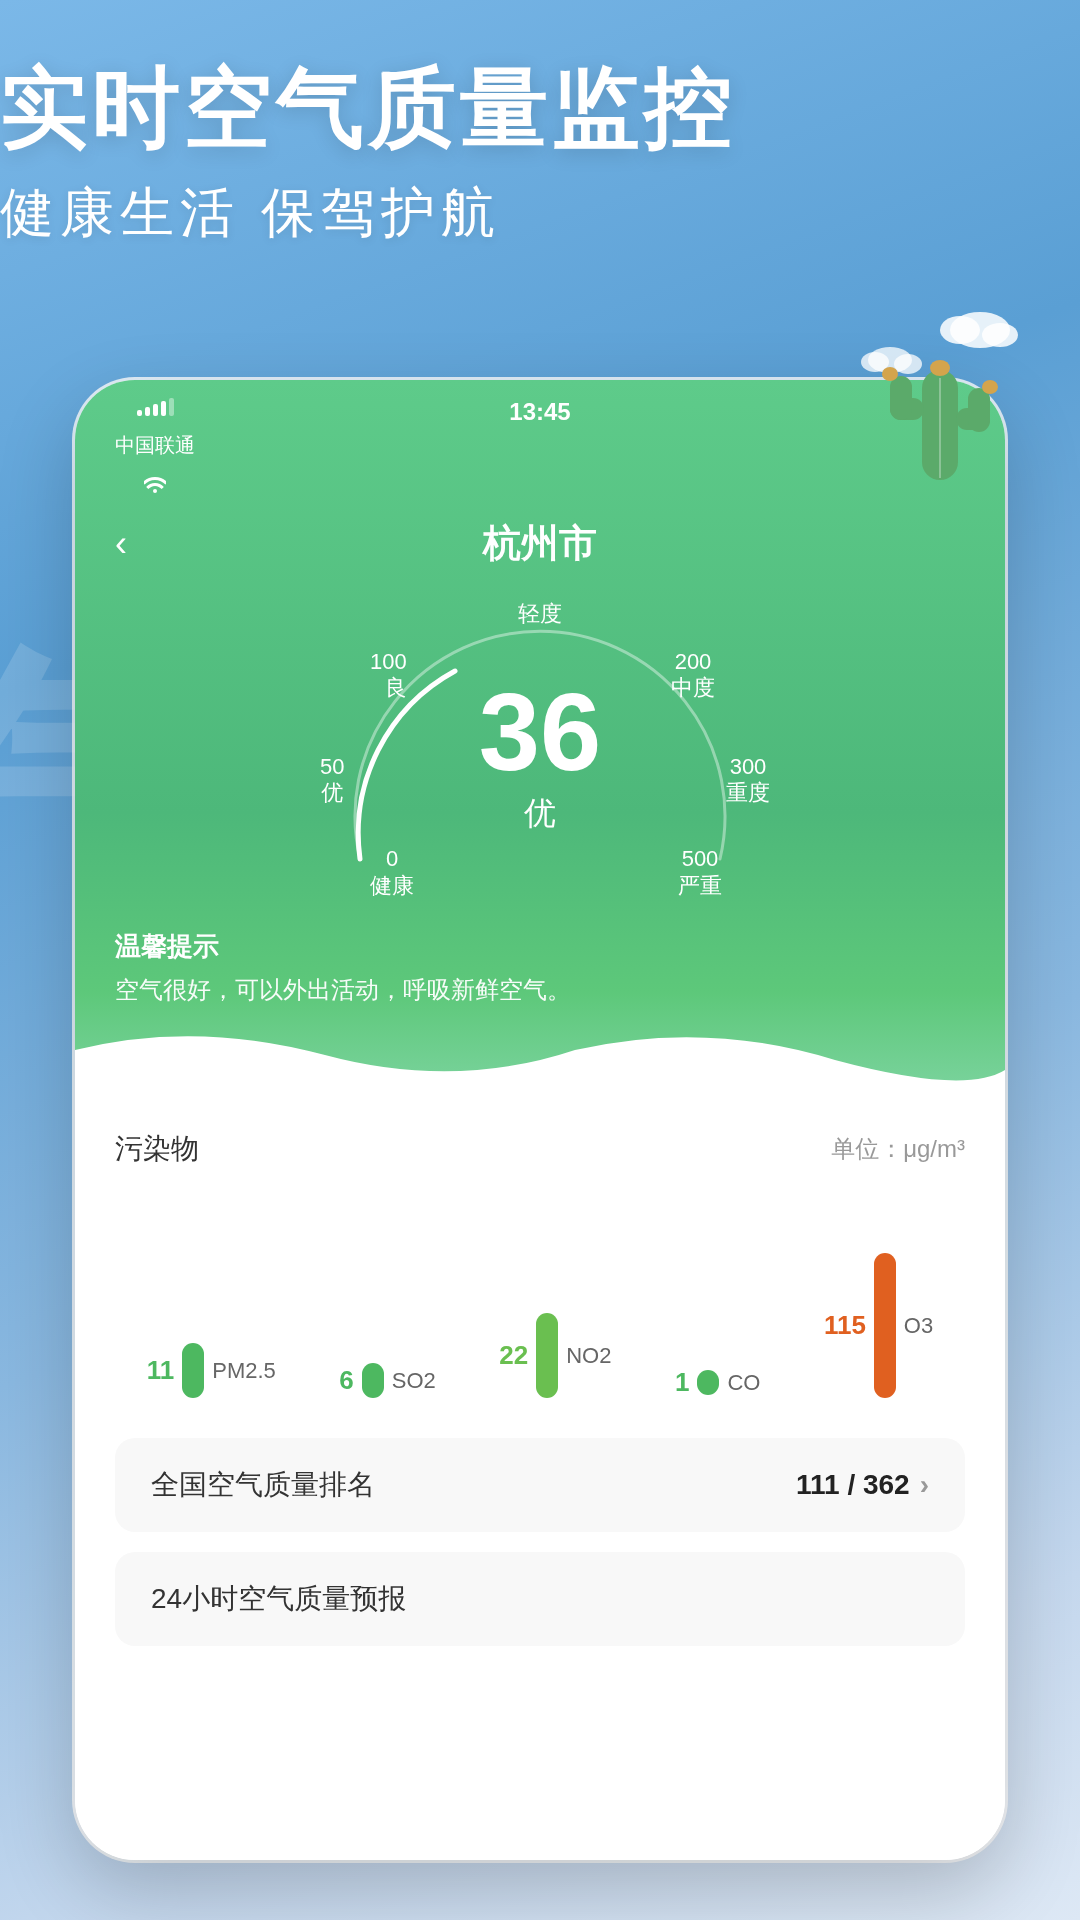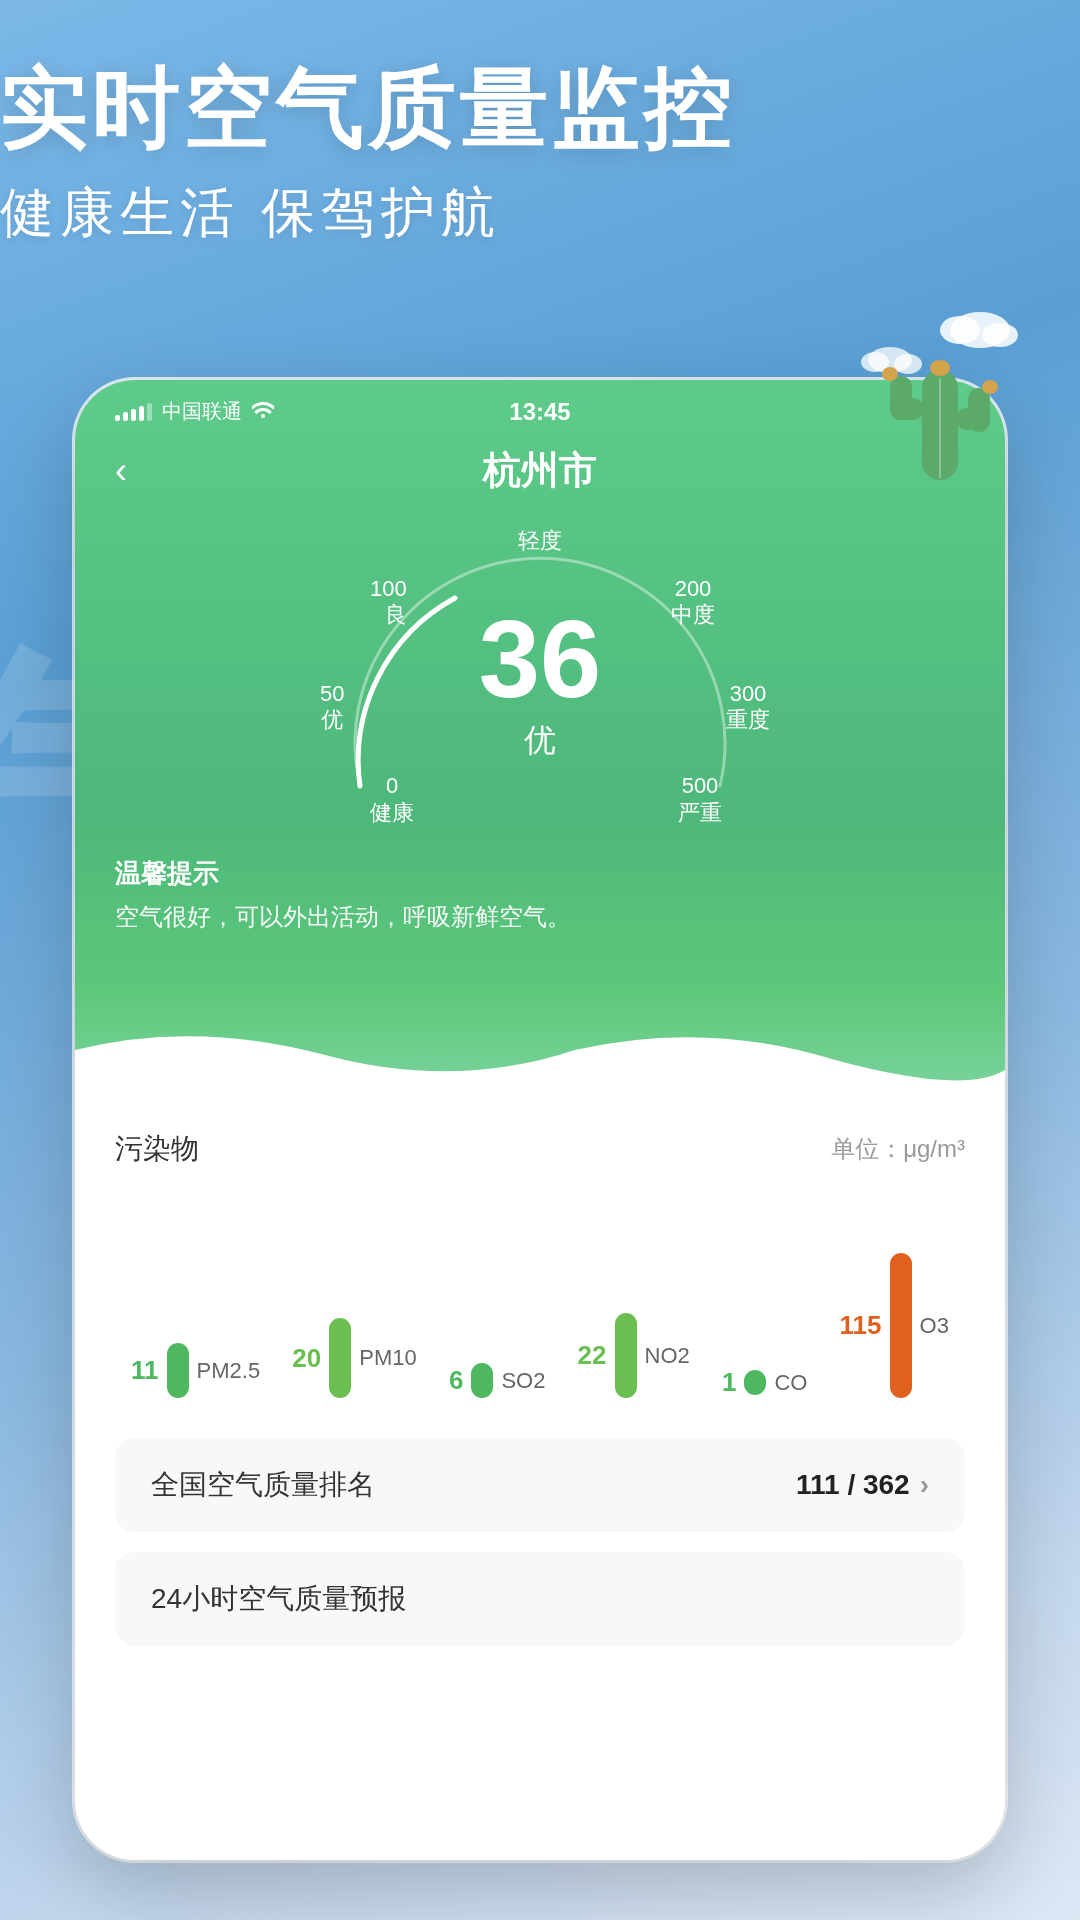--- a/index.html
+++ b/index.html
@@ -95,21 +95,22 @@
       justify-content: space-between;
       align-items: center;
       padding: 18px 40px 10px;
       color: white;
       font-size: 22px;
     }
 
     .status-left {
       display: flex;
       align-items: center;
-      gap: 10px;
+      gap: 16px;
+      flex-direction: column;
     }
 
     .signal-bars {
       display: flex;
       align-items: flex-end;
       gap: 3px;
       height: 18px;
     }
 
     .signal-bar {
@@ -421,25 +422,20 @@
       <span class="pollutants-unit">单位：μg/m³</span>
     </div>
 
     <div class="pollutants-grid" id="pollutants-grid">
     <div class="pollutant-item">
       <span class="pollutant-value" style="color:#4db860">11</span>
       <div class="pollutant-bar" style="height:55px; background:#4db860;"></div>
       <span class="pollutant-name">PM2.5</span>
     </div>
         <div class="pollutant-item">
-      <span class="pollutant-value" style="color:#6abf50">20</span>
-      <div class="pollutant-bar" style="height:80px; background:#6abf50;"></div>
-      <span class="pollutant-name">PM10</span>
-    </div>
-        <div class="pollutant-item">
       <span class="pollutant-value" style="color:#4db860">6</span>
       <div class="pollutant-bar" style="height:35px; background:#4db860;"></div>
       <span class="pollutant-name">SO2</span>
     </div>
         <div class="pollutant-item">
       <span class="pollutant-value" style="color:#6abf50">22</span>
       <div class="pollutant-bar" style="height:85px; background:#6abf50;"></div>
       <span class="pollutant-name">NO2</span>
     </div>
         <div class="pollutant-item">

